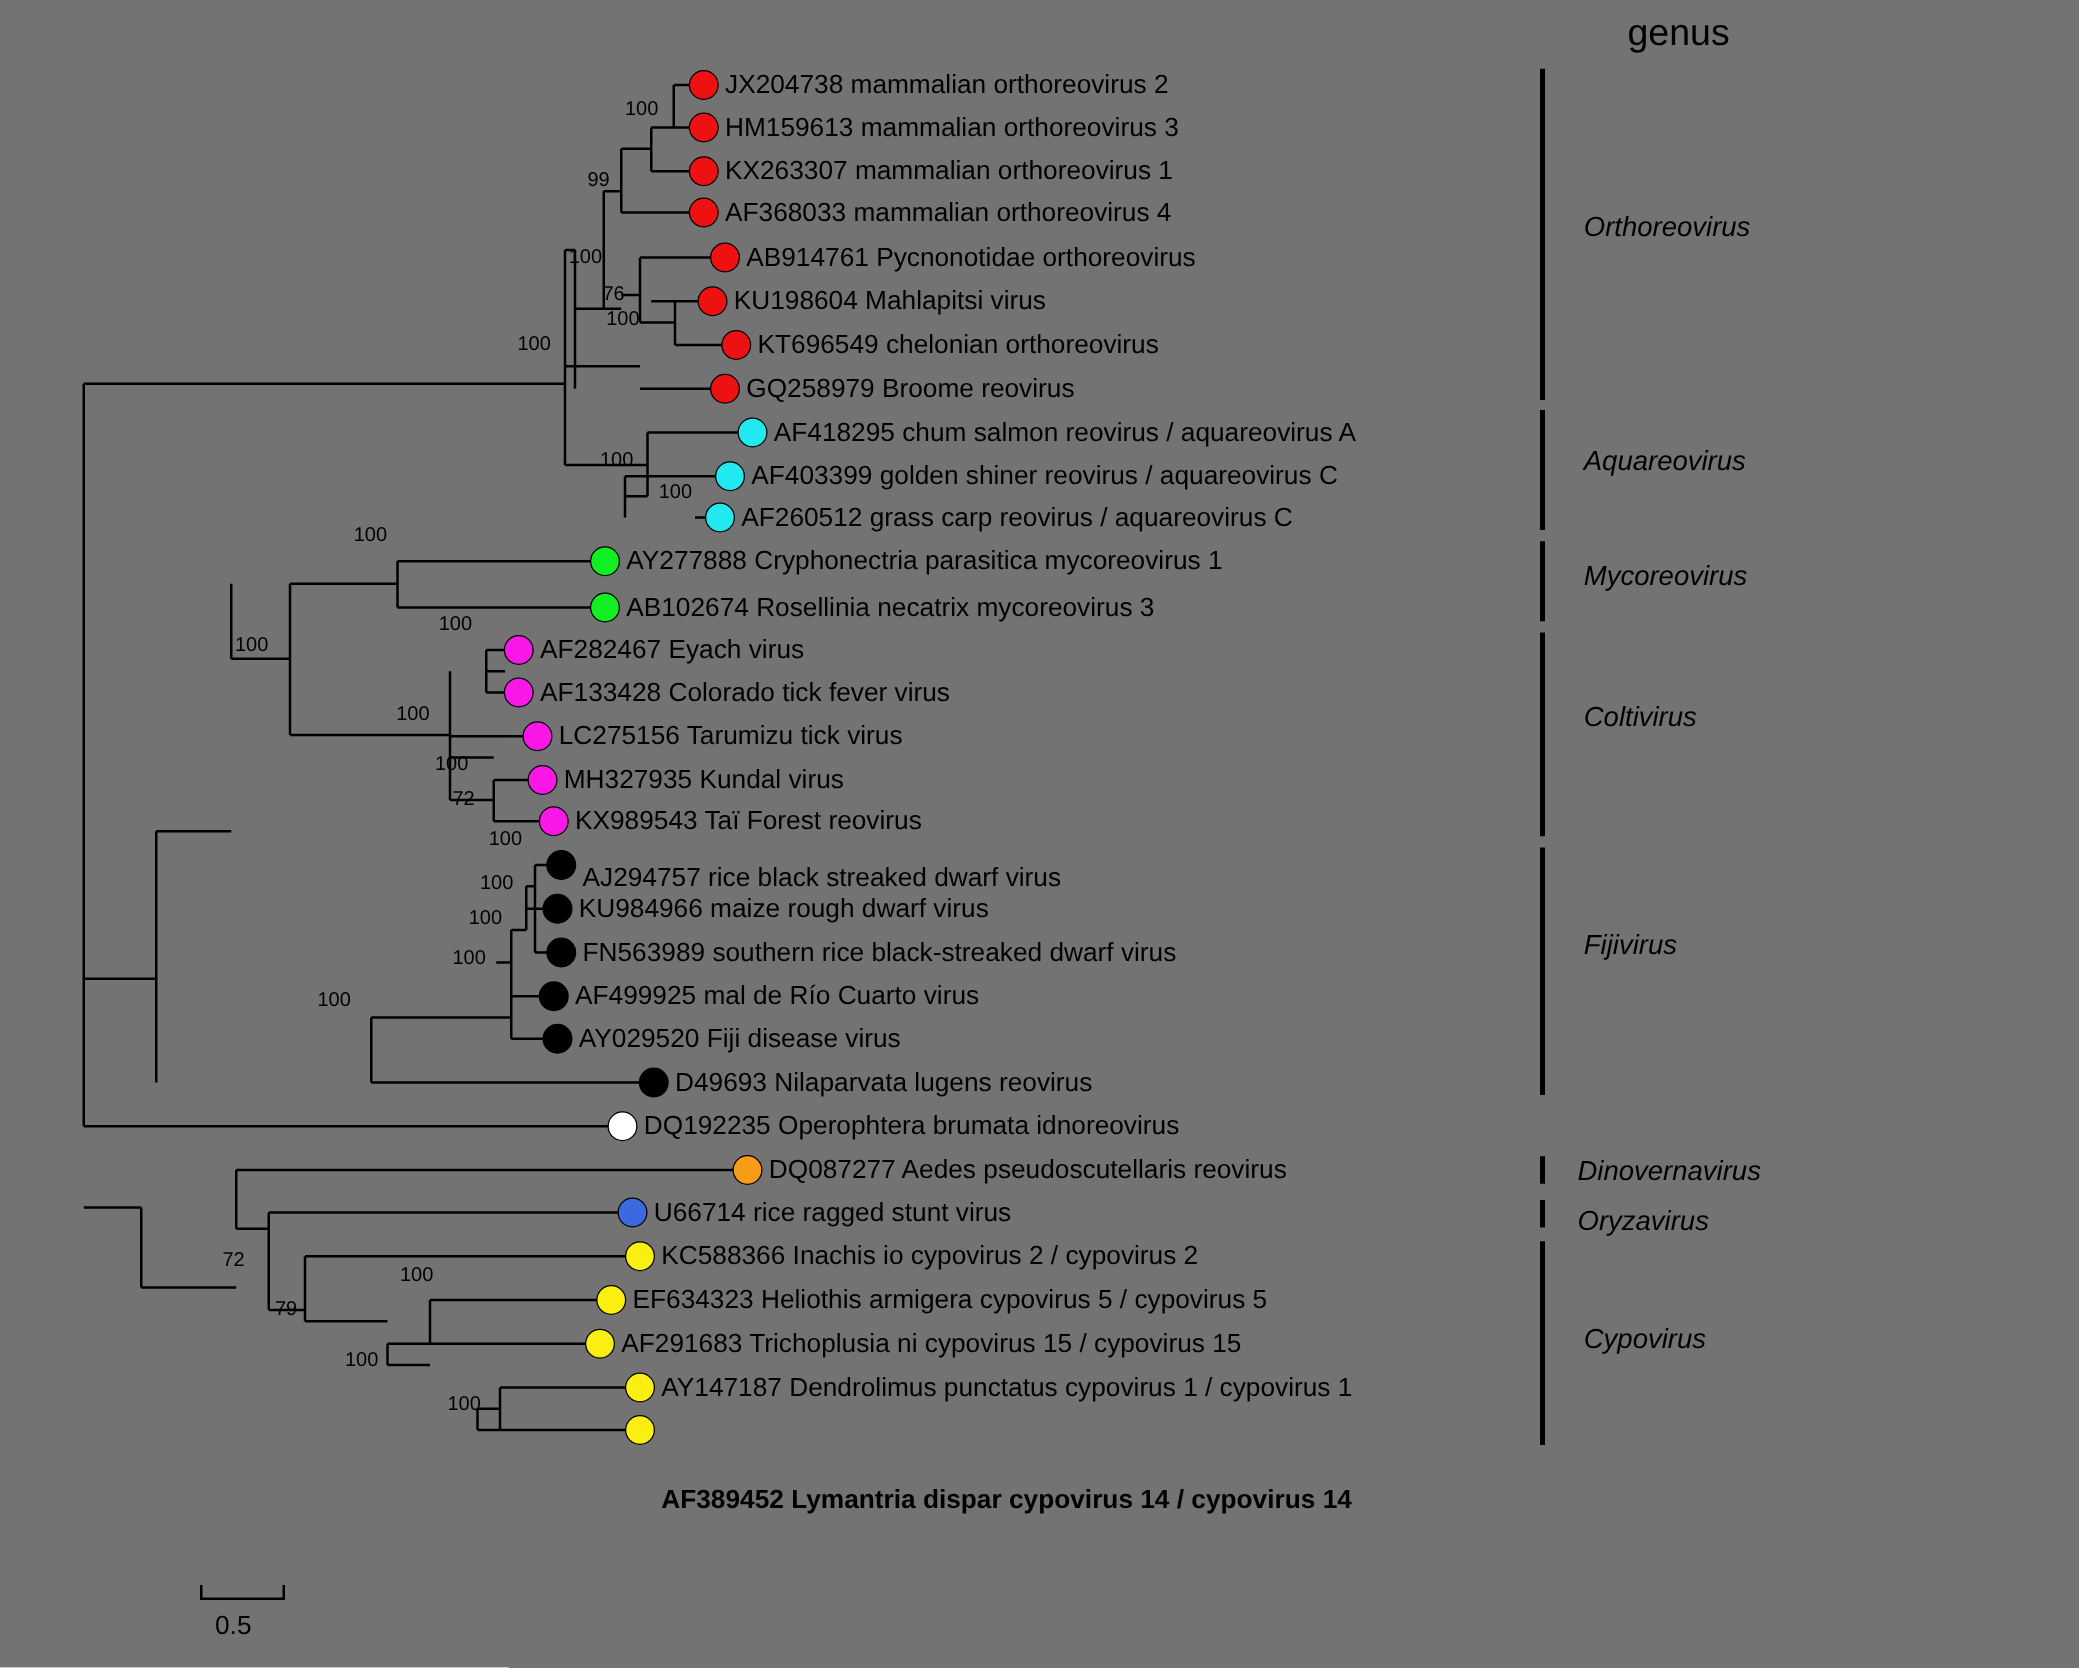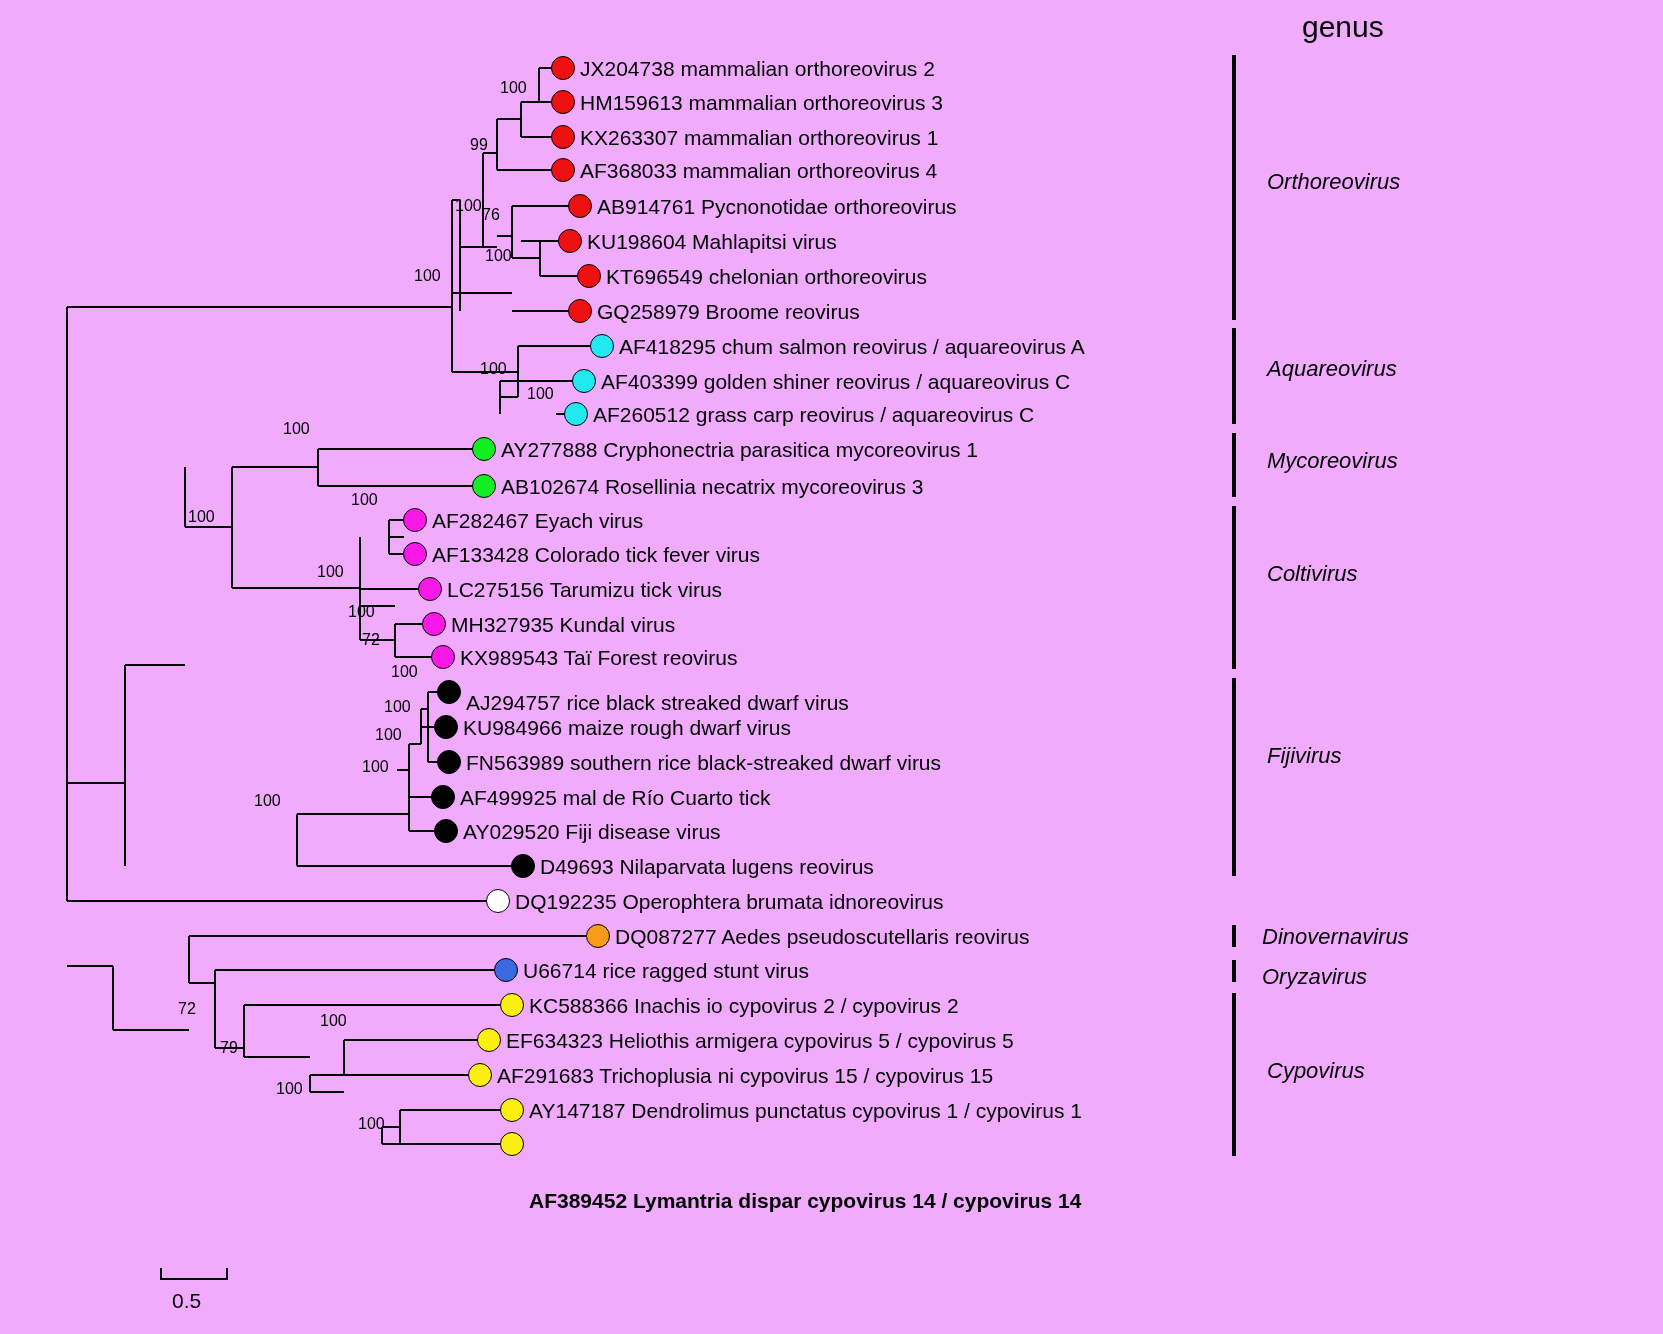--- a/index.html
+++ b/index.html
@@ -7,21 +7,21 @@
     padding: 0;
     background: #ffffff;
   }
   body {
     font-family: "Liberation Sans", sans-serif;
   }
   #root {
     position: relative;
     width: 1663px;
     height: 1334px;
-    background: #f0abfc;
+    background: #737373;
     overflow: hidden;
   }
   .tip-label {
     position: absolute;
     font-size: 21px;
     color: #000000;
     white-space: nowrap;
     line-height: 1;
     transform: translateY(-50%);
     font-family: "Liberation Sans", sans-serif;
@@ -244,37 +244,37 @@
       <div class="tip-label" style="left: 501px; top: 449px;">AY277888 Cryphonectria parasitica mycoreovirus 1</div>
       <div class="tip-label" style="left: 501px; top: 486px;">AB102674 Rosellinia necatrix mycoreovirus 3</div>
       <div class="tip-label" style="left: 432px; top: 520px;">AF282467 Eyach virus</div>
       <div class="tip-label" style="left: 432px; top: 554px;">AF133428 Colorado tick fever virus</div>
       <div class="tip-label" style="left: 447px; top: 589px;">LC275156 Tarumizu tick virus</div>
       <div class="tip-label" style="left: 451px; top: 624px;">MH327935 Kundal virus</div>
       <div class="tip-label" style="left: 460px; top: 657px;">KX989543 Taï Forest reovirus</div>
       <div class="tip-label" style="left: 466px; top: 692px; margin-top: 10px;">AJ294757 rice black streaked dwarf virus</div>
       <div class="tip-label" style="left: 463px; top: 727px;">KU984966 maize rough dwarf virus</div>
       <div class="tip-label" style="left: 466px; top: 762px;">FN563989 southern rice black-streaked dwarf virus</div>
-      <div class="tip-label" style="left: 460px; top: 797px;">AF499925 mal de Río Cuarto tick</div>
+      <div class="tip-label" style="left: 460px; top: 797px;">AF499925 mal de Río Cuarto virus</div>
       <div class="tip-label" style="left: 463px; top: 831px;">AY029520 Fiji disease virus</div>
       <div class="tip-label" style="left: 540px; top: 866px;">D49693 Nilaparvata lugens reovirus</div>
       <div class="tip-label" style="left: 515px; top: 901px;">DQ192235 Operophtera brumata idnoreovirus</div>
       <div class="tip-label" style="left: 615px; top: 936px;">DQ087277 Aedes pseudoscutellaris reovirus</div>
       <div class="tip-label" style="left: 523px; top: 970px;">U66714 rice ragged stunt virus</div>
       <div class="tip-label" style="left: 529px; top: 1005px;">KC588366 Inachis io cypovirus 2 / cypovirus 2</div>
       <div class="tip-label" style="left: 506px; top: 1040px;">EF634323 Heliothis armigera cypovirus 5 / cypovirus 5</div>
       <div class="tip-label" style="left: 497px; top: 1075px; text-align: right;">AF291683 Trichoplusia ni cypovirus 15 / cypovirus 15</div>
       <div class="tip-label" style="left: 529px; top: 1110px;">AY147187 Dendrolimus punctatus cypovirus 1 / cypovirus 1</div>
       <div class="tip-label" style="left: 529px; top: 1200px; font-weight: bold;">AF389452 Lymantria dispar cypovirus 14 / cypovirus 14</div>
     </div>
   <div id="supports">
       <div class="support" style="left: 500px; top: 80px;">100</div>
       <div class="support" style="left: 470px; top: 137px;">99</div>
       <div class="support" style="left: 455px; top: 198px;">100</div>
-      <div class="support" style="left: 482px; top: 207px;">76</div>
+      <div class="support" style="left: 482px; top: 228px;">76</div>
       <div class="support" style="left: 485px; top: 248px;">100</div>
       <div class="support" style="left: 414px; top: 268px;">100</div>
       <div class="support" style="left: 480px; top: 361px;">100</div>
       <div class="support" style="left: 527px; top: 386px;">100</div>
       <div class="support" style="left: 283px; top: 421px;">100</div>
       <div class="support" style="left: 188px; top: 509px;">100</div>
       <div class="support" style="left: 351px; top: 492px;">100</div>
       <div class="support" style="left: 317px; top: 564px;">100</div>
       <div class="support" style="left: 348px; top: 604px;">100</div>
       <div class="support" style="left: 362px; top: 632px;">72</div>

